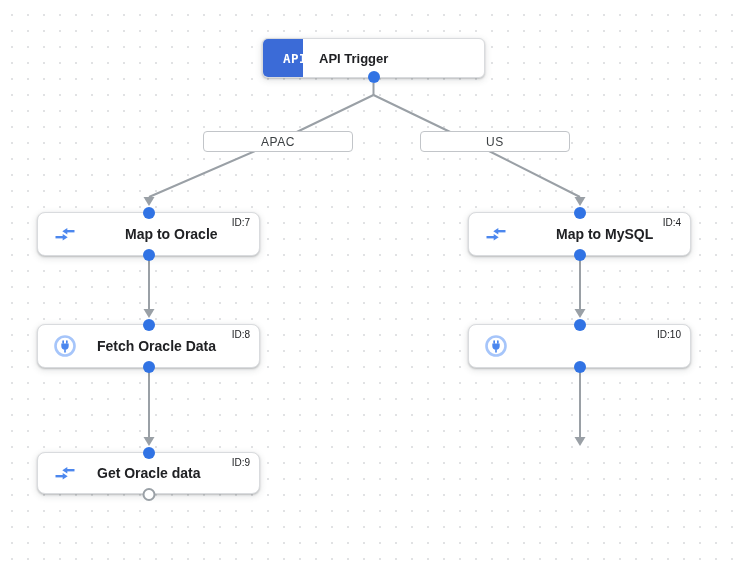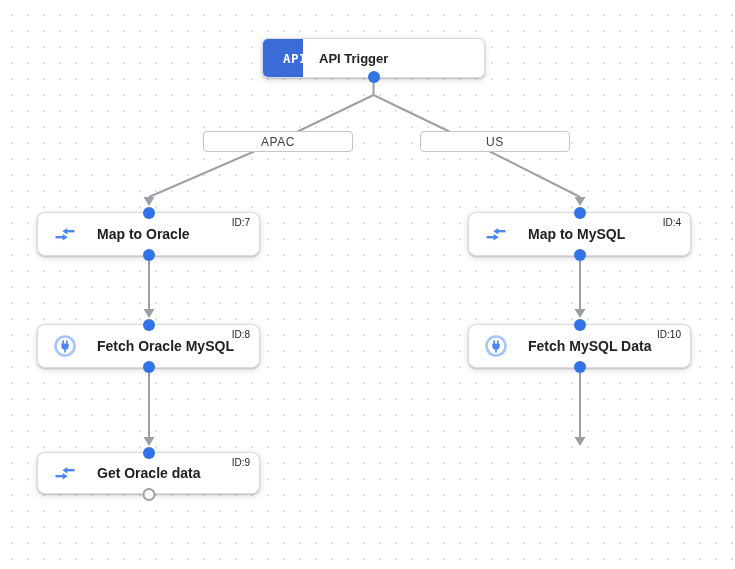--- a/index.html
+++ b/index.html
@@ -51,21 +51,21 @@
 
   .node{
     width:223px;border:1px solid var(--node-border);border-radius:8px;
     display:flex;align-items:center;
     box-shadow:0 1px 2px rgba(60,64,67,.28),0 2px 6px 1px rgba(60,64,67,.12);
   }
   .node.h44{height:44px;}
   .node.h42{height:42px;}
   .node.col-left{left:37px;}
   .node.col-right{left:468px;}
-  .node.row-map{top:212px;}
+  .node.row-map{top:212px;gap:28px;}
   .node.row-fetch{top:324px;}
   .node.row-get{top:452px;}
   .node .icon{margin-left:15px;width:24px;height:24px;flex:0 0 auto;display:flex;}
   .node .title{margin-left:20px;font-size:14px;font-weight:700;color:var(--text-primary);white-space:nowrap;}
   .node .id-label{position:absolute;top:4px;right:9px;font-size:10px;color:var(--text-primary);}
 
   .port{position:absolute;left:50%;width:12px;height:12px;border-radius:50%;
     background:var(--port-blue);transform:translateX(-50%);z-index:3;}
   .port.top{top:-6px;}
   .port.bottom{bottom:-6px;}
@@ -128,21 +128,21 @@
     <span class="id-label">ID:8</span>
     <span class="icon">
       <svg viewBox="0 0 24 24" width="24" height="24">
         <circle class="ci-ring" cx="12" cy="12" r="9.5"></circle>
         <rect class="ci-plug" x="9.3" y="6.3" width="1.7" height="3.6" rx="0.8"></rect>
         <rect class="ci-plug" x="13" y="6.3" width="1.7" height="3.6" rx="0.8"></rect>
         <path class="ci-plug" d="M8.3 9.4 h7.4 v2.7 a3.7 3.7 0 0 1 -7.4 0 Z"></path>
         <rect class="ci-plug" x="11.2" y="15" width="1.6" height="3.8" rx="0.8"></rect>
       </svg>
     </span>
-    <span class="title">Fetch Oracle MySQL</span>
+    <span class="title">Fetch Oracle Data</span>
     <span class="port top"></span>
     <span class="port bottom"></span>
   </div>
 
   <div class="node h42 col-left row-get">
     <span class="id-label">ID:9</span>
     <span class="icon">
       <svg viewBox="0 0 24 24" width="24" height="24">
         <path class="mi-line" d="M2.5 15.2 H10"></path>
         <polygon class="mi-head" points="9.7,12 9.7,18.4 14.7,15.2"></polygon>
@@ -174,19 +174,18 @@
     <span class="id-label">ID:10</span>
     <span class="icon">
       <svg viewBox="0 0 24 24" width="24" height="24">
         <circle class="ci-ring" cx="12" cy="12" r="9.5"></circle>
         <rect class="ci-plug" x="9.3" y="6.3" width="1.7" height="3.6" rx="0.8"></rect>
         <rect class="ci-plug" x="13" y="6.3" width="1.7" height="3.6" rx="0.8"></rect>
         <path class="ci-plug" d="M8.3 9.4 h7.4 v2.7 a3.7 3.7 0 0 1 -7.4 0 Z"></path>
         <rect class="ci-plug" x="11.2" y="15" width="1.6" height="3.8" rx="0.8"></rect>
       </svg>
     </span>
-    <span class="title">Fetch MySQL Data</span>
     <span class="port top"></span>
     <span class="port bottom"></span>
   </div>
 
 
 </div>
 
 </body></html>

